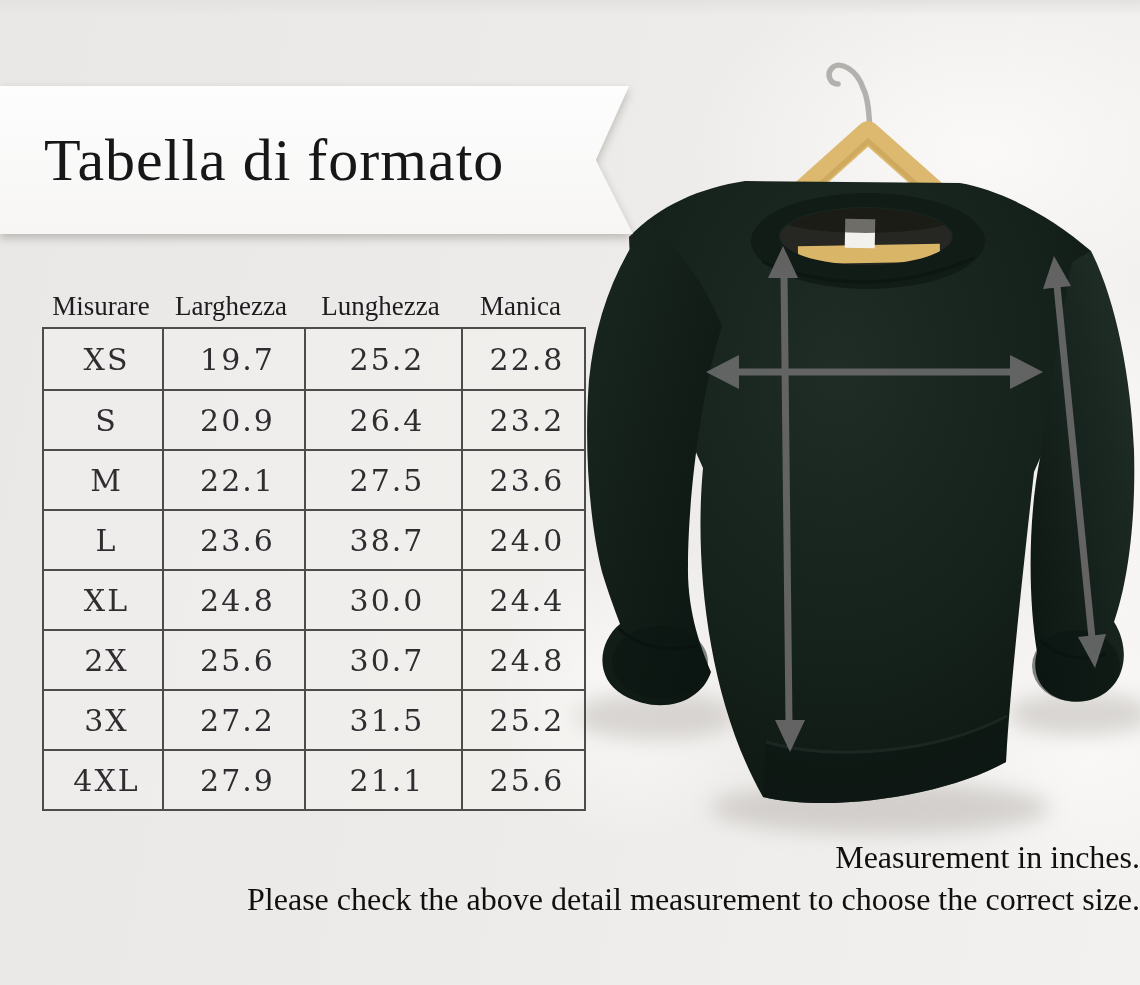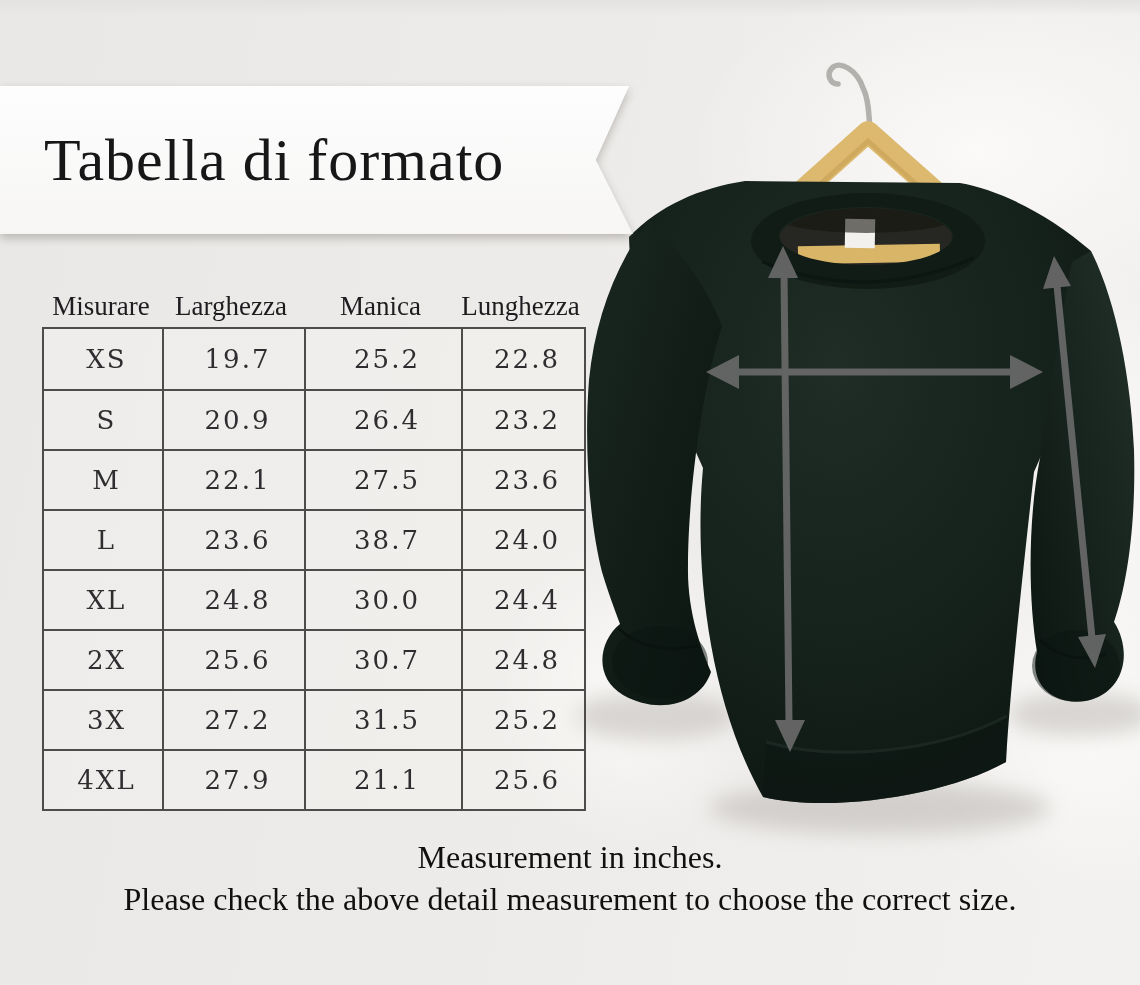--- a/index.html
+++ b/index.html
@@ -43,29 +43,29 @@
   .size-table{
     position:absolute;left:42px;top:327px;
     display:grid;grid-template-columns:118px 142px 157px 123px;
     grid-auto-rows:60px;
     border:2px solid #4e4c4a;
     background:rgba(246,245,243,0.35);
   }
   .size-table .cell{
     display:flex;align-items:center;justify-content:center;
     font-family:"DejaVu Serif", serif;
-    font-size:26px;color:#2e2e30;letter-spacing:2px;
+    font-size:30px;color:#2e2e30;letter-spacing:2px;
     border-left:2px solid #4e4c4a;border-top:2px solid #4e4c4a;padding-left:7px;
   }
   .size-table .cell:nth-child(4n+1){border-left:none;}
   .size-table .cell:nth-child(-n+4){border-top:none;}
   
   .footer{
     position:absolute;left:0;top:836px;width:1140px;
-    text-align:center;color:#101010;
+    text-align:right;color:#101010;
   }
   .footer .note-line{font-size:32px;line-height:42px;}
 </style>
 </head>
 <body>
 
 <div class="canvas">
 
   <svg class="art" viewBox="0 0 1140 985" aria-hidden="true">
     <defs>
@@ -190,22 +190,22 @@
 
   <div class="banner-wrap">
     <div class="banner-shape">
       <h1 class="page-title">Tabella di formato</h1>
     </div>
   </div>
 
   <div class="thead">
     <div class="hcell">Misurare</div>
     <div class="hcell">Larghezza</div>
+    <div class="hcell">Lunghezza</div>
     <div class="hcell">Manica</div>
-    <div class="hcell">Lunghezza</div>
   </div>
 
   <div class="size-table">
     <div class="cell">XS</div>
     <div class="cell">19.7</div>
     <div class="cell">25.2</div>
     <div class="cell">22.8</div>
 
     <div class="cell">S</div>
     <div class="cell">20.9</div>

